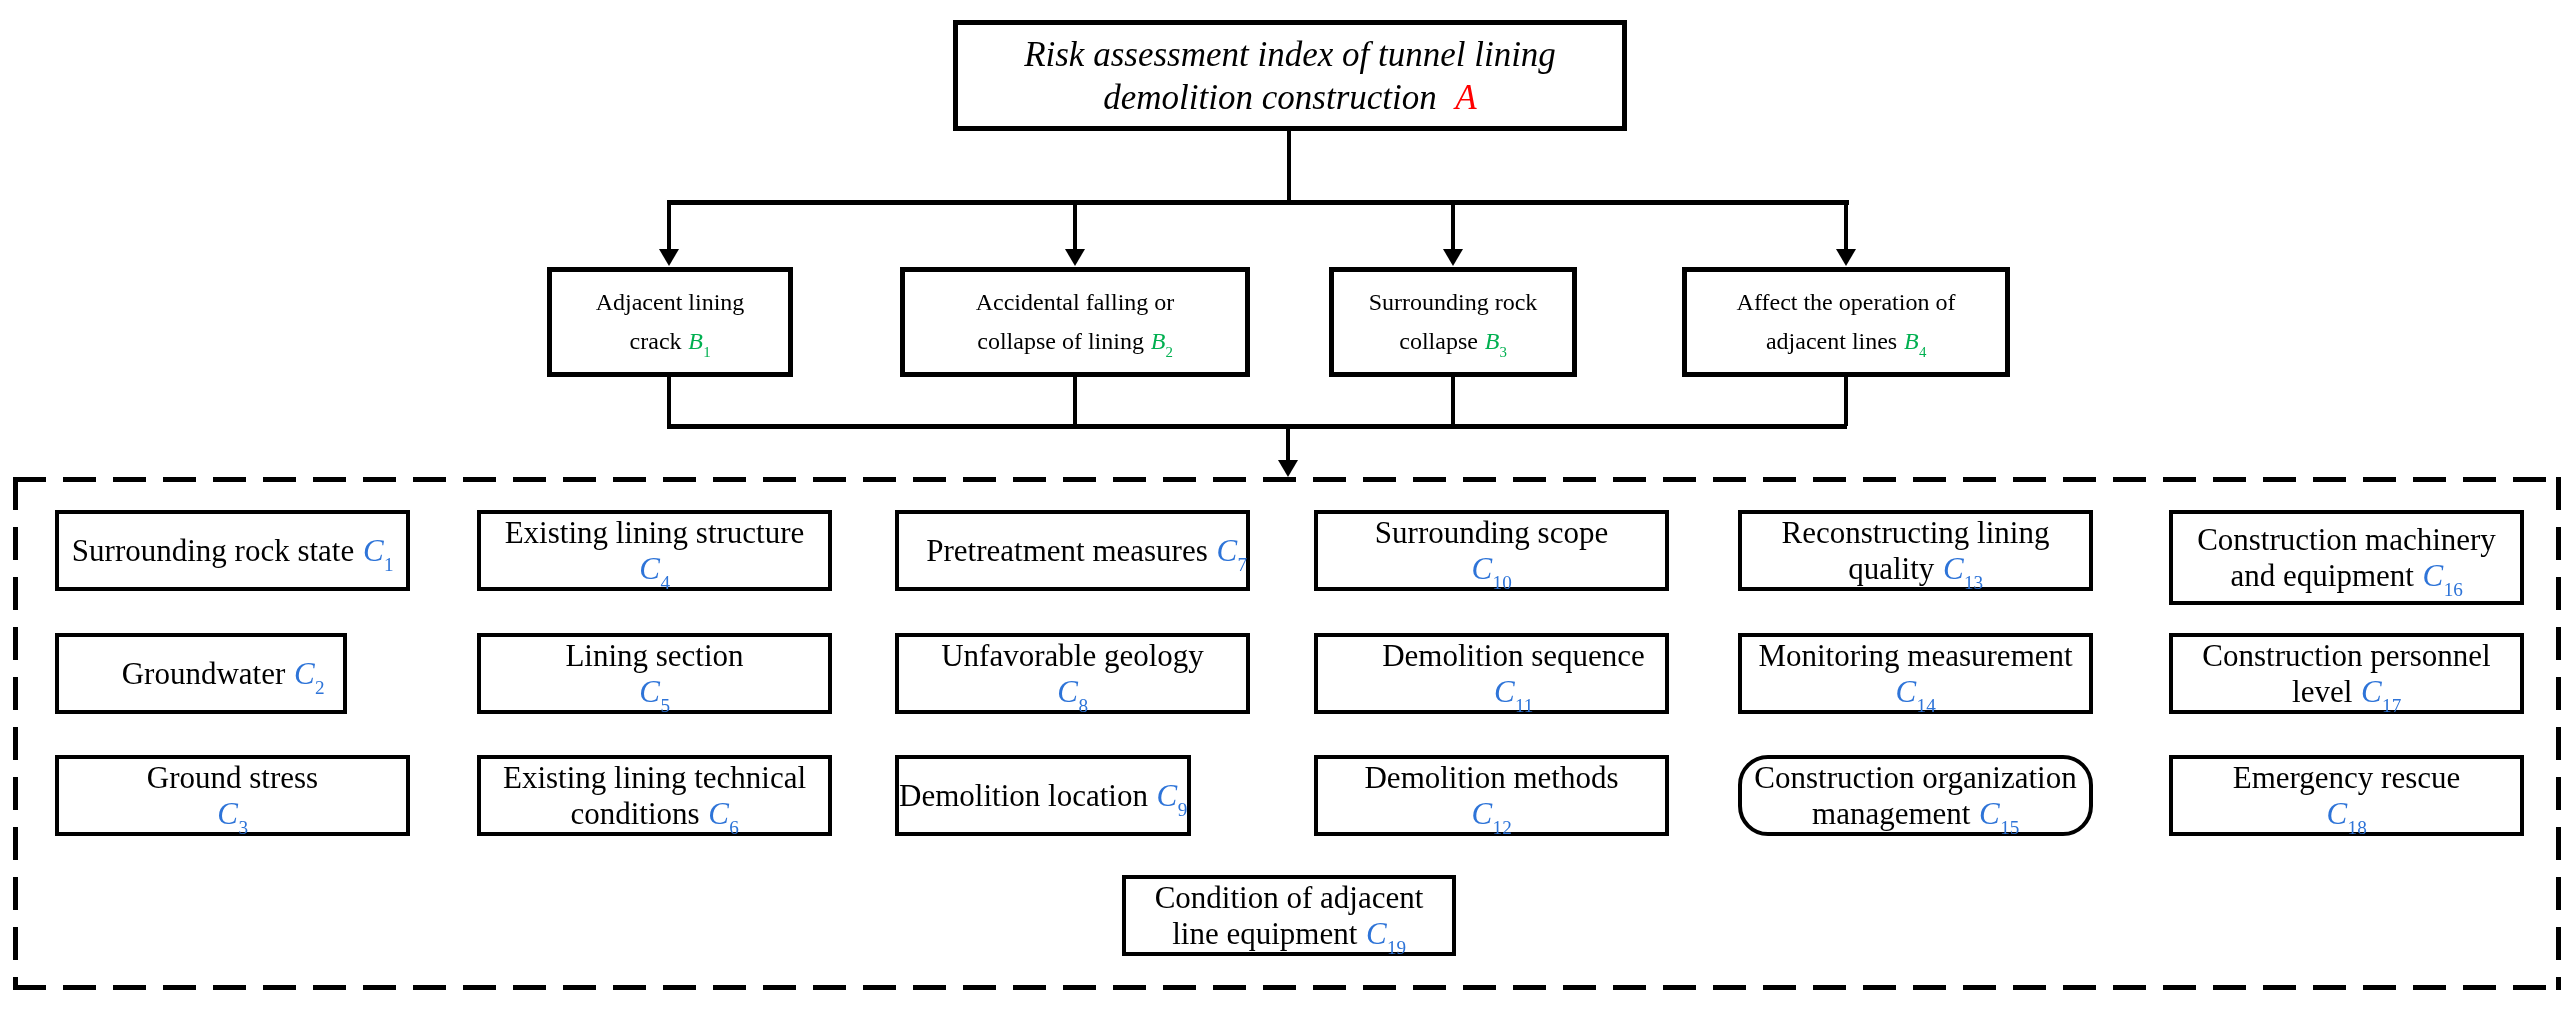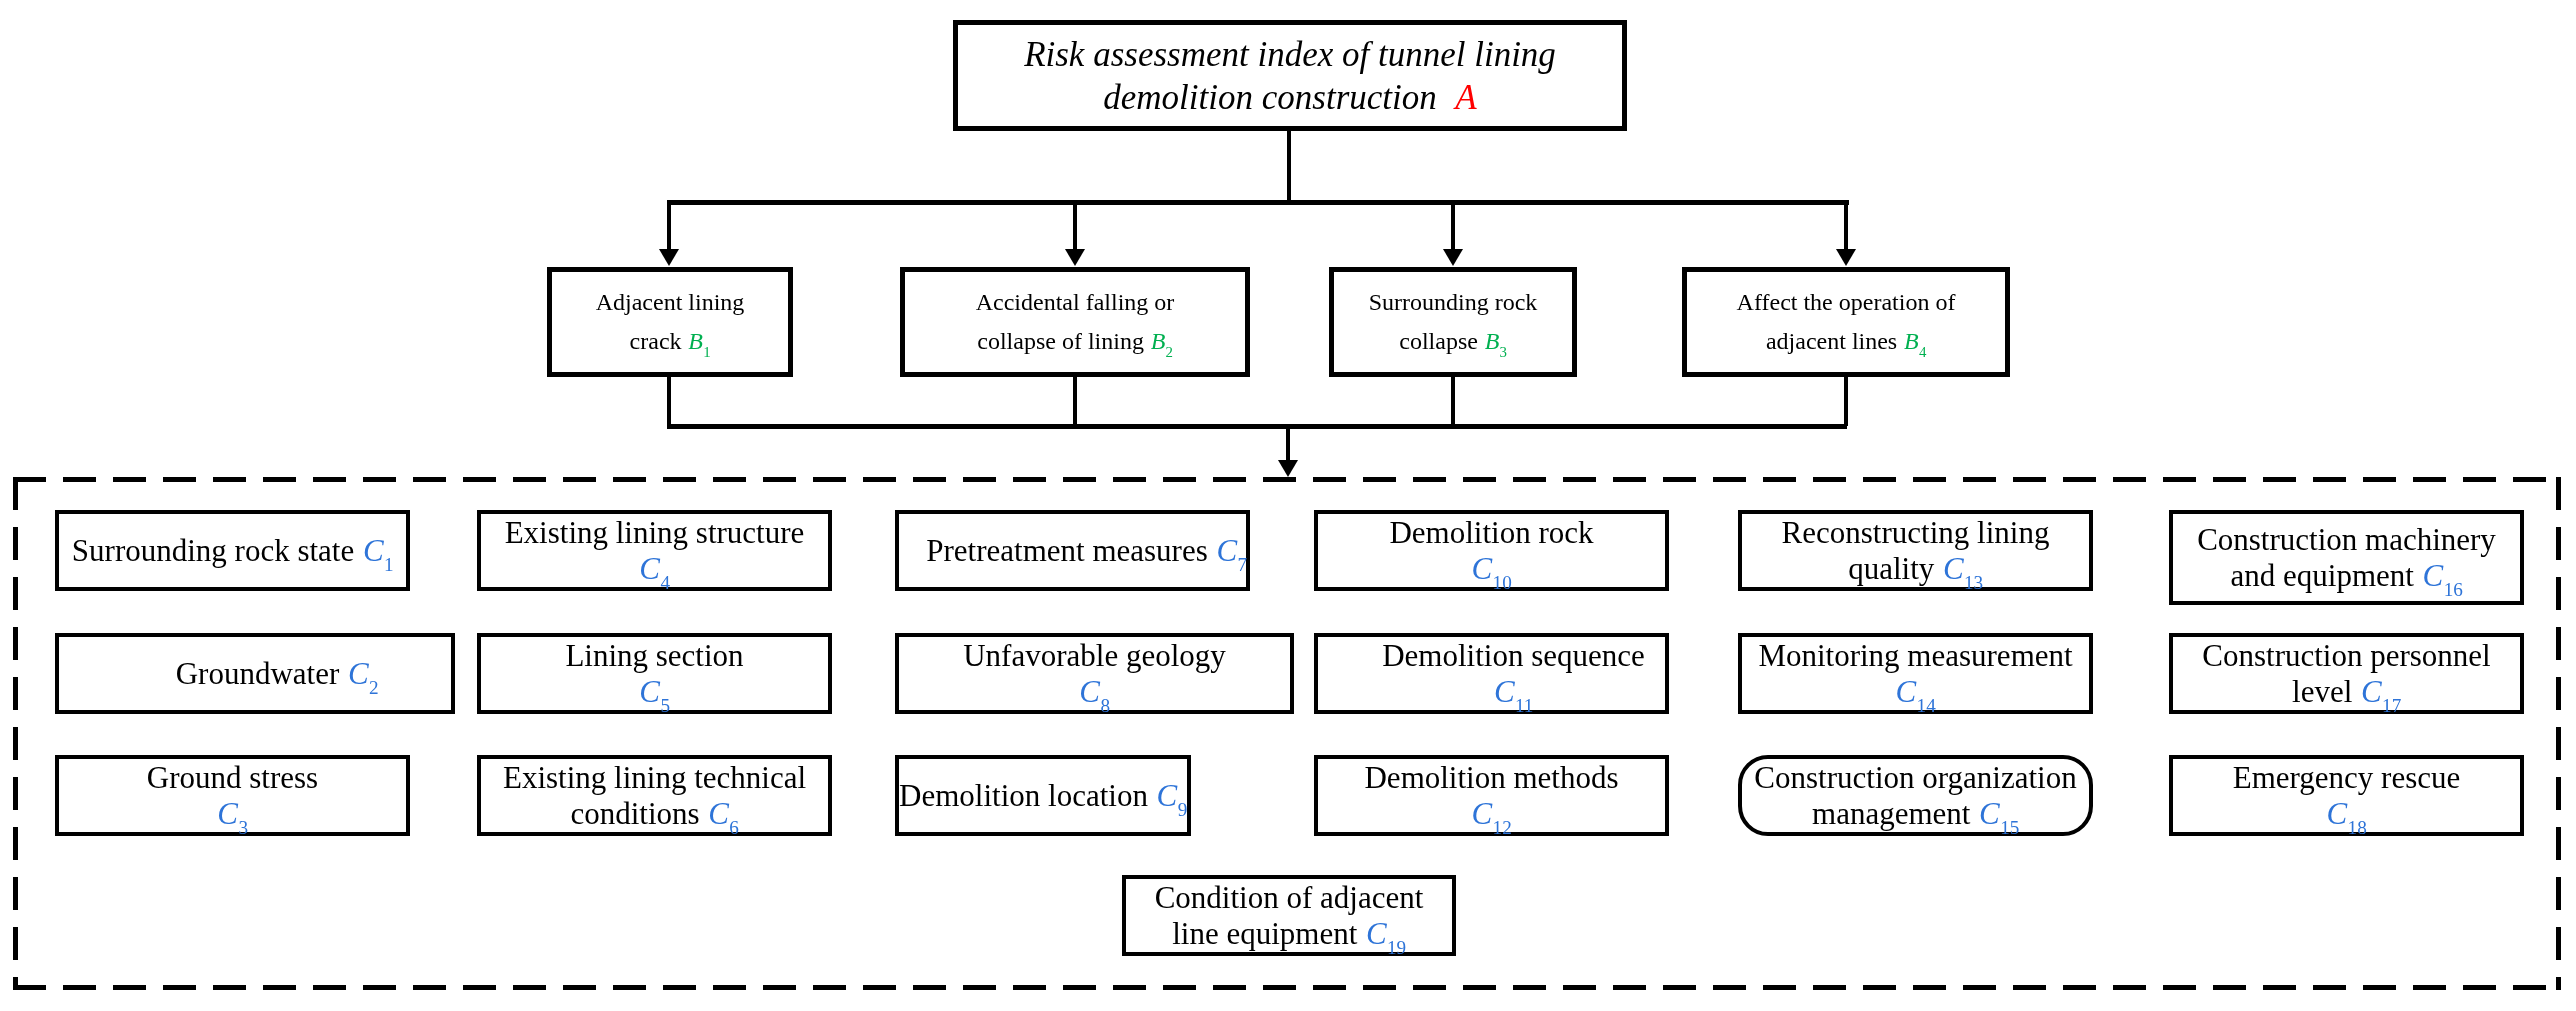--- a/index.html
+++ b/index.html
@@ -116,21 +116,21 @@
       <div class="bline"><span class="txt">Surrounding rock</span></div>
       <div class="bline"><span class="txt">collapse</span><span class="lab lb">B<sub>3</sub></span></div>
     </div>
     <div class="node node-b" style="left: 1682px; top: 267px; width: 328px; height: 110px;">
       <div class="bline"><span class="txt">Affect the operation of</span></div>
       <div class="bline"><span class="txt">adjacent lines</span><span class="lab lb">B<sub>4</sub></span></div>
     </div>
     <div class="node node-c" style="left: 55px; top: 510px; width: 355px; height: 81px;">
       <div class="bline"><span class="txt">Surrounding rock state</span><span class="lab lc">C<sub>1</sub></span></div>
     </div>
-    <div class="node node-c" style="left: 55px; top: 633px; width: 400px; height: 81px; padding-left: 44px;">
+    <div class="node node-c" style="left: 55px; top: 633px; width: 292px; height: 81px; padding-left: 44px;">
       <div class="bline"><span class="txt">Groundwater</span><span class="lab lc">C<sub>2</sub></span></div>
     </div>
     <div class="node node-c" style="left: 55px; top: 755px; width: 355px; height: 81px;">
       <div class="bline"><span class="txt">Ground stress</span></div>
       <div class="bline"><span class="lab lc">C<sub>3</sub></span></div>
     </div>
     <div class="node node-c" style="left: 477px; top: 510px; width: 355px; height: 81px;">
       <div class="bline"><span class="txt">Existing lining structure</span></div>
       <div class="bline"><span class="lab lc">C<sub>4</sub></span></div>
     </div>
@@ -138,29 +138,29 @@
       <div class="bline"><span class="txt">Lining section</span></div>
       <div class="bline"><span class="lab lc">C<sub>5</sub></span></div>
     </div>
     <div class="node node-c" style="left: 477px; top: 755px; width: 355px; height: 81px;">
       <div class="bline"><span class="txt">Existing lining technical</span></div>
       <div class="bline"><span class="txt">conditions</span><span class="lab lc">C<sub>6</sub></span></div>
     </div>
     <div class="node node-c" style="left: 895px; top: 510px; width: 355px; height: 81px; padding-left: 28px;">
       <div class="bline"><span class="txt">Pretreatment measures</span><span class="lab lc">C<sub>7</sub></span></div>
     </div>
-    <div class="node node-c" style="left: 895px; top: 633px; width: 399px; height: 81px; justify-content: flex-end;">
+    <div class="node node-c" style="left: 895px; top: 633px; width: 355px; height: 81px; justify-content: flex-end;">
       <div class="bline"><span class="txt">Unfavorable geology</span></div>
       <div class="bline"><span class="lab lc">C<sub>8</sub></span></div>
     </div>
     <div class="node node-c" style="left: 895px; top: 755px; width: 296px; height: 81px;">
       <div class="bline"><span class="txt">Demolition location</span><span class="lab lc">C<sub>9</sub></span></div>
     </div>
     <div class="node node-c" style="left: 1314px; top: 510px; width: 355px; height: 81px;">
-      <div class="bline"><span class="txt">Demolition rock</span></div>
+      <div class="bline"><span class="txt">Surrounding scope</span></div>
       <div class="bline"><span class="lab lc">C<sub>10</sub></span></div>
     </div>
     <div class="node node-c" style="left: 1314px; top: 633px; width: 355px; height: 81px; padding-left: 44px;">
       <div class="bline"><span class="txt">Demolition sequence</span></div>
       <div class="bline"><span class="lab lc">C<sub>11</sub></span></div>
     </div>
     <div class="node node-c" style="left: 1314px; top: 755px; width: 355px; height: 81px;">
       <div class="bline"><span class="txt">Demolition methods</span></div>
       <div class="bline"><span class="lab lc">C<sub>12</sub></span></div>
     </div>

